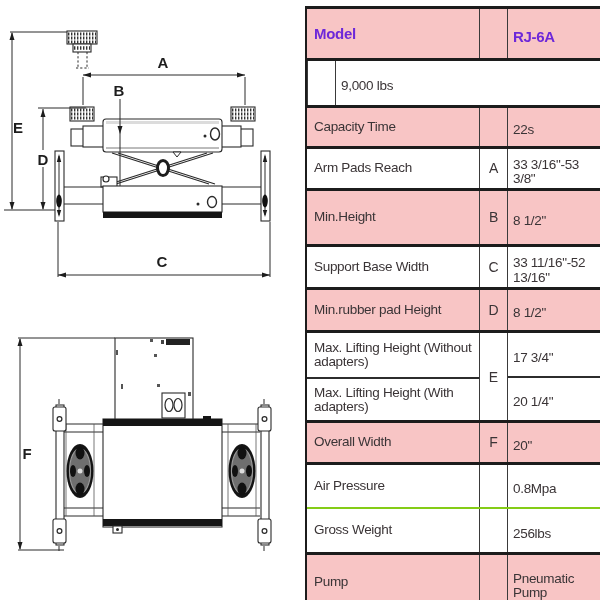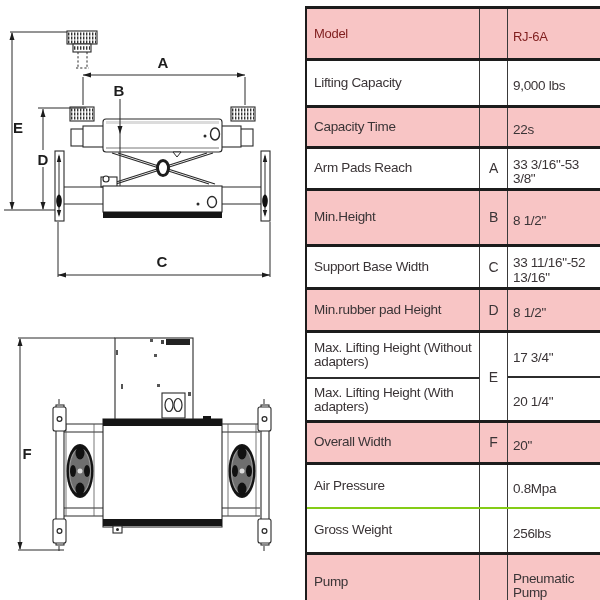--- a/index.html
+++ b/index.html
@@ -12,21 +12,21 @@
       border-top:3px solid #1c1c1c;border-bottom:3px solid #1c1c1c;border-left:2px solid #1c1c1c;}
   .trow{display:flex;box-sizing:border-box;align-items:stretch;}
   .bt3{border-top:3px solid #1c1c1c;}
   .bt2{border-top:2px solid #84cc16;}
   .pink{background:#f8c5c5;}
   .cell{box-sizing:border-box;display:flex;align-items:center;font-size:13.5px;
         letter-spacing:-0.3px;color:#3a3436;line-height:1.05;}
   .cell.label{width:172px;padding:2px 4px 2px 7px;}
   .cell.letter{width:28px;border-left:1.5px solid #3a3a3a;justify-content:center;font-size:14px;}
   .cell.value{flex:1;border-left:1.5px solid #3a3a3a;padding:9px 2px 2px 5px;}
-  .hdr .cell{font-weight:normal;font-size:13px;color:#7f1d1d;}
+  .hdr .cell{font-weight:bold;font-size:15px;color:#6d28d9;}
   .r0{height:49px}.r1{height:47px}.r2{height:41px}.r3{height:42px}.r4{height:56px}
   .r5{height:43px}.r6{height:43px}.r9{height:42px}.r10{height:45px}.r11{height:45px}.r12{height:58px}
   .merged{height:90px;justify-content:space-between;}
   .sub-col{display:flex;flex-direction:column;box-sizing:border-box;}
   .sub-col.labels{width:172px;}
   .sub-col.values{flex:1;border-left:1.5px solid #3a3a3a;}
   .sub-col .cell{width:100%;border-left:none;}
   .sub-col .top{height:47px;border-bottom:2px solid #2c2c2c;}
   .sub-col .bot{height:41px;}
   .merged .letter-span{width:28px;border-left:1.5px solid #3a3a3a;box-sizing:border-box;
@@ -219,21 +219,20 @@
 
 <div id="spec-table">
 
   <div class="trow hdr pink r0">
     <div class="cell label">Model</div>
     <div class="cell letter"></div>
     <div class="cell value">RJ-6A</div>
   </div>
 
   <div class="trow r1 bt3">
-    <div class="cell label">Lifting Capacity</div>
     <div class="cell letter"></div>
     <div class="cell value">9,000 lbs</div>
   </div>
 
   <div class="trow pink r2 bt3">
     <div class="cell label">Capacity Time</div>
     <div class="cell letter"></div>
     <div class="cell value">22s</div>
   </div>
 

